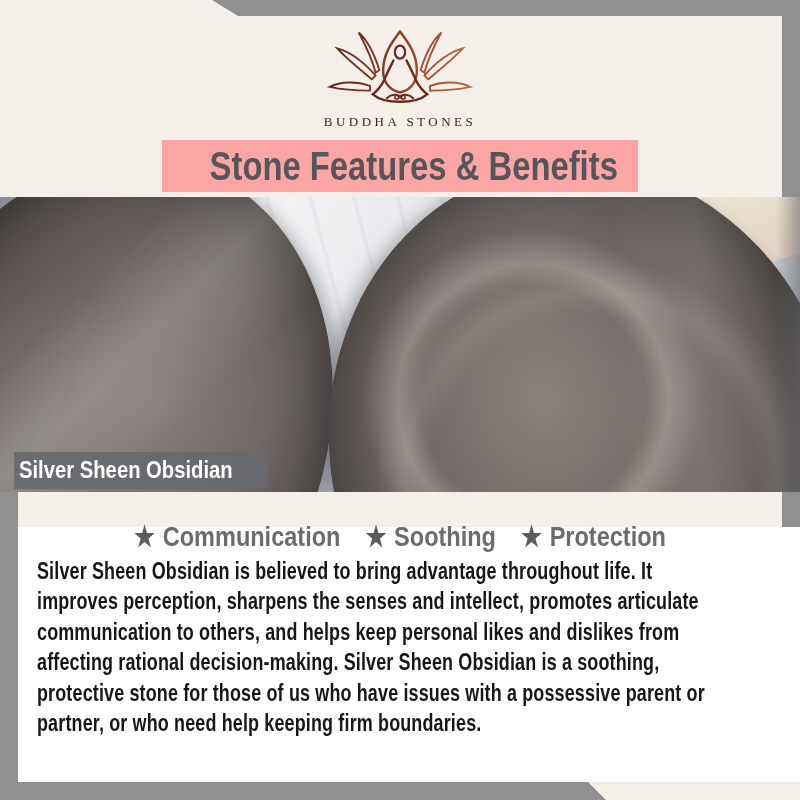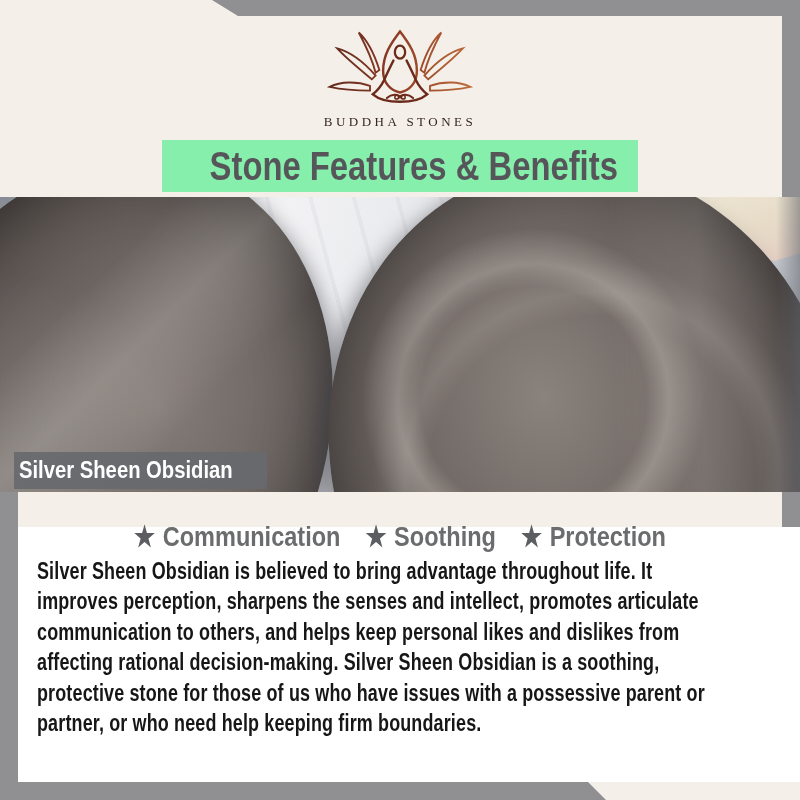--- a/index.html
+++ b/index.html
@@ -16,21 +16,21 @@
     clip-path:polygon(0 0,18px 0,18px 600px,0 578px);}
   .frame-left{left:0;top:300px;width:18px;height:500px;}
   .frame-bottom{left:0;top:782px;width:606px;height:18px;
     clip-path:polygon(0 0,588px 0,606px 18px,0 18px);}
   
   .logo{position:absolute;left:325px;top:25px;width:150px;height:88px;}
   .brand{position:absolute;left:0;top:114px;width:800px;text-align:center;
     font-family:"Liberation Serif",serif;font-size:13px;letter-spacing:3.5px;
     color:#35261f;}
   .title-box{position:absolute;left:162px;top:140px;width:476px;height:52px;
-    background:#86efac;}
+    background:#fca5a5;}
   .title-text{width:100%;text-align:center;
     font-weight:700;font-size:41px;line-height:52px;color:#56565a;
     transform:scaleX(.80);transform-origin:50% 50%;white-space:nowrap;}
   
   .photo{position:absolute;left:0;top:197px;width:800px;height:295px;overflow:hidden;
     background:
       repeating-linear-gradient(75deg,transparent 0 38px,rgba(120,125,140,.07) 38px 42px),
       linear-gradient(105deg,#c7c9cd 0%,#e3e4e8 18%,#f2f2f4 33%,#e9eaed 48%,#d8dadd 65%,#cbced3 82%,#c0c3c9 100%);}
   .cloth{position:absolute;left:650px;top:0;width:150px;height:64px;
     background:linear-gradient(160deg,#efe8d8 0%,#e7dcc8 55%,#e5cfc4 100%);

